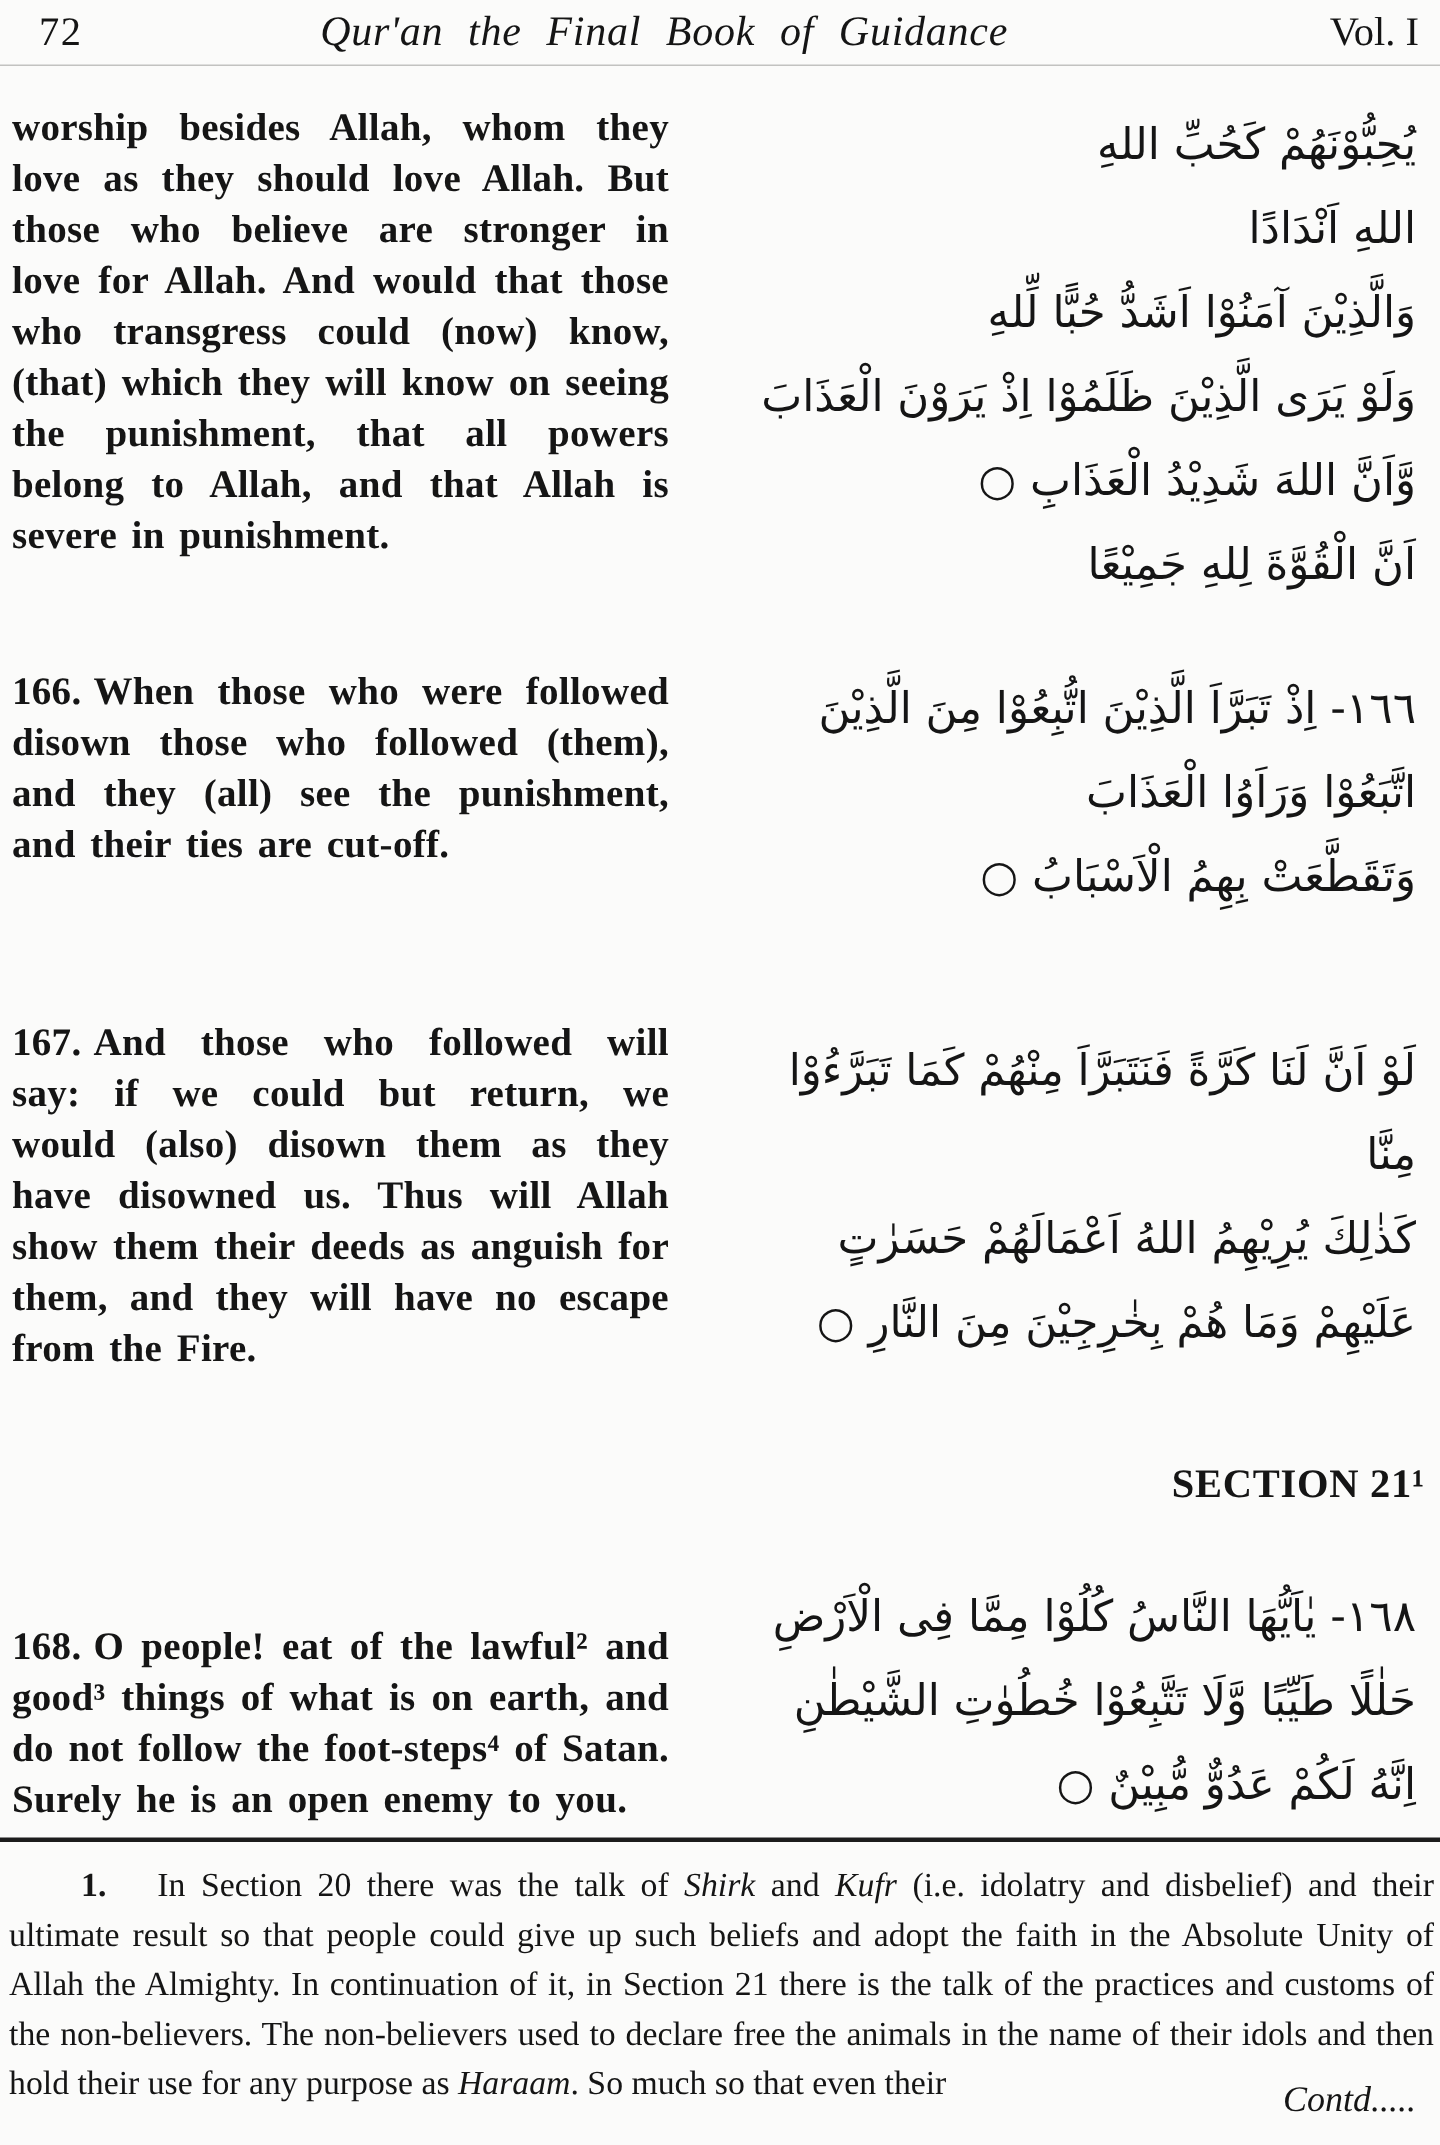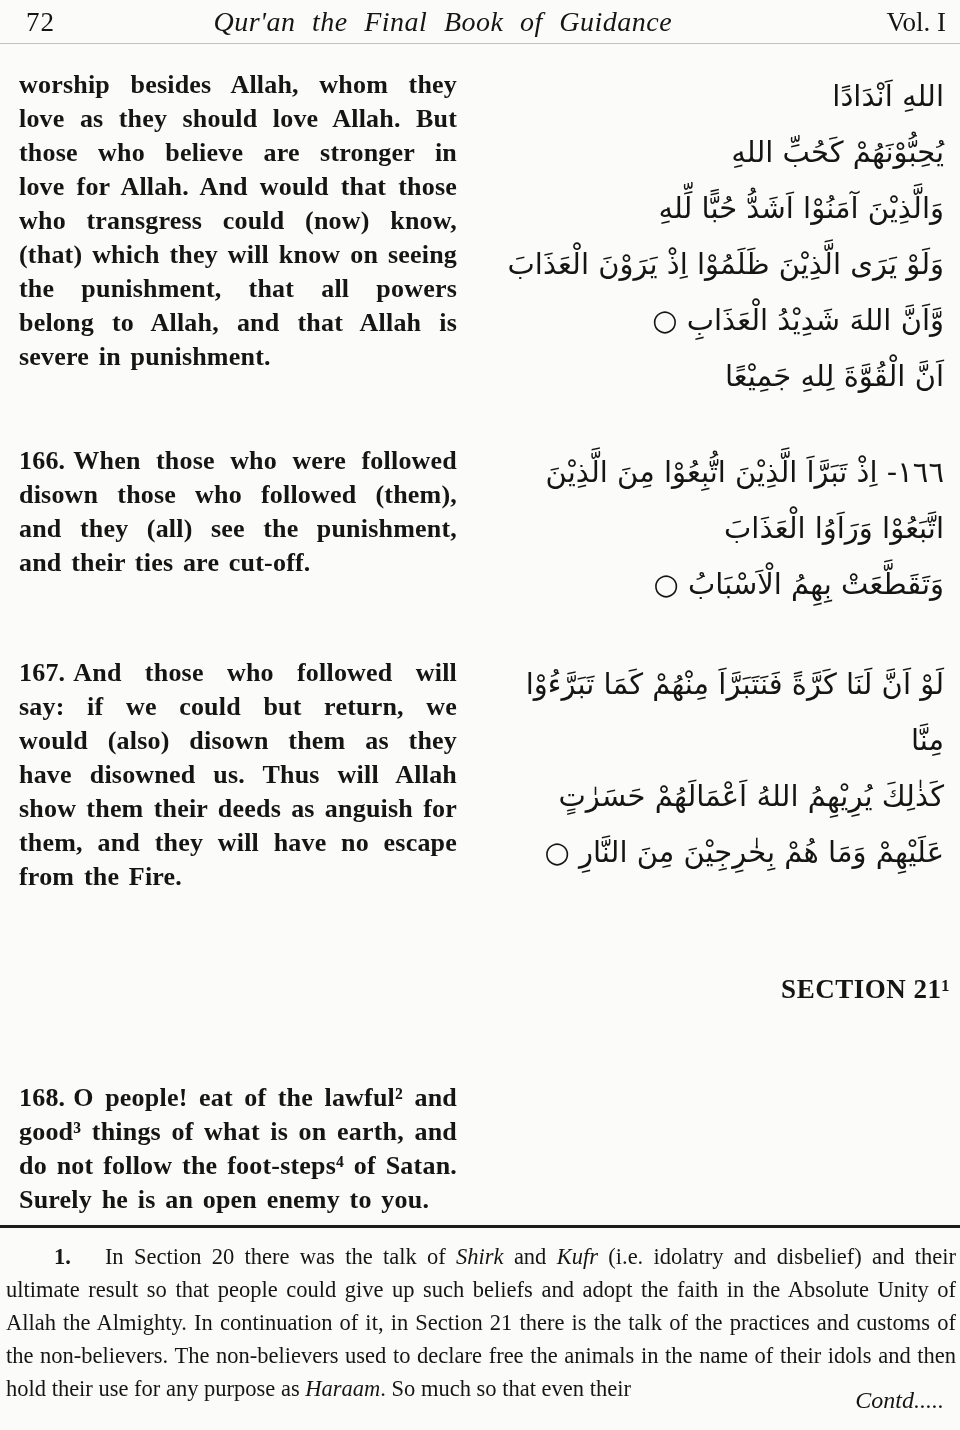--- a/index.html
+++ b/index.html
@@ -17,40 +17,40 @@
   .hdr{
     display:flex;align-items:baseline;justify-content:space-between;
     padding:0 14px 0 26px;height:34px;
   }
   .hdr .pgnum{font-size:27px;letter-spacing:1px;}
   .hdr .title{font-size:28px;font-style:italic;word-spacing:9px;letter-spacing:.5px;transform:translateX(-28px);}
   .hdr .vol{font-size:27px;}
   .hdr-rule{border:none;border-top:1px solid #c2c2c0;margin:3px 0 0 0;}
 
   
-  .bodywrap{padding:24px 10px 0 19px;}
+  .bodywrap{padding:24px 10px 0 8px;}
   .vrow{display:flex;align-items:flex-start;}
   .vrow .en{
     width:438px;flex:0 0 438px;
     margin:0;
     font-size:26px;font-weight:bold;line-height:34px;
     text-align:justify;letter-spacing:.2px;word-spacing:3px;
   }
   .vrow .en .vnum{margin-right:8px;}
   .vrow .ar{
     flex:1;
     direction:rtl;text-align:right;
     font-family:"DejaVu Sans", sans-serif;
     font-size:29px;line-height:56px;
     padding-right:6px;padding-left:4px;
   }
   .vrow .ar .ar-line{white-space:nowrap;}
   .row0{min-height:336px;margin-bottom:40px;}
   .row1{min-height:172px;margin-bottom:40px;}
-  .row2{min-height:282px;}
+  .row2{min-height:282px;align-items:center;}
   .row3{min-height:170px;align-items:flex-end;}
 
   .section-head{
     text-align:right;
     font-size:27px;font-weight:bold;letter-spacing:.5px;
     margin:36px 0 42px 0;
   }
 
   
   .foot-rule{border:none;border-top:3px solid #1c1c1c;margin:8px 0 0 0;}
@@ -76,22 +76,22 @@
     <span class="title">Qur'an the Final Book of Guidance</span>
     <span class="vol">Vol. I</span>
   </header>
   <hr class="hdr-rule">
 
   <main class="bodywrap">
 
     <section class="vrow row0">
       <p class="en"><span>worship besides Allah, whom they love as they should love Allah. But those who believe are stronger in love for Allah. And would that those who transgress could (now) know, (that) which they will know on seeing the punishment, that all powers belong to Allah, and that Allah is severe in punishment.</span></p>
       <div class="ar">
+        <div class="ar-line">يُحِبُّوْنَهُمْ كَحُبِّ اللهِ</div>
         <div class="ar-line">اللهِ اَنْدَادًا</div>
-        <div class="ar-line">يُحِبُّوْنَهُمْ كَحُبِّ اللهِ</div>
         <div class="ar-line">وَالَّذِيْنَ آمَنُوْا اَشَدُّ حُبًّا لِّلهِ</div>
         <div class="ar-line">وَلَوْ يَرَى الَّذِيْنَ ظَلَمُوْا اِذْ يَرَوْنَ الْعَذَابَ</div>
         <div class="ar-line">وَّاَنَّ اللهَ شَدِيْدُ الْعَذَابِ ○</div>
         <div class="ar-line">اَنَّ الْقُوَّةَ لِلهِ جَمِيْعًا</div>
       </div>
     </section>
 
     <section class="vrow row1">
       <p class="en"><span class="vnum">166.</span><span>When those who were followed disown those who followed (them), and they (all) see the punishment, and their ties are cut-off.</span></p>
       <div class="ar">
@@ -108,20 +108,25 @@
         <div class="ar-line">مِنَّا</div>
         <div class="ar-line">كَذٰلِكَ يُرِيْهِمُ اللهُ اَعْمَالَهُمْ حَسَرٰتٍ</div>
         <div class="ar-line">عَلَيْهِمْ وَمَا هُمْ بِخٰرِجِيْنَ مِنَ النَّارِ ○</div>
       </div>
     </section>
 
     <h2 class="section-head">SECTION 21¹</h2>
 
     <section class="vrow row3">
       <p class="en"><span class="vnum">168.</span><span>O people! eat of the lawful² and good³ things of what is on earth, and do not follow the foot-steps⁴ of Satan. Surely he is an open enemy to you.</span></p>
+      <div class="ar">
+        <div class="ar-line">١٦٨- يٰاَيُّهَا النَّاسُ كُلُوْا مِمَّا فِى الْاَرْضِ</div>
+        <div class="ar-line">حَلٰلًا طَيِّبًا وَّلَا تَتَّبِعُوْا خُطُوٰتِ الشَّيْطٰنِ</div>
+        <div class="ar-line">اِنَّهُ لَكُمْ عَدُوٌّ مُّبِيْنٌ ○</div>
+      </div>
     </section>
 
   </main>
 
   <hr class="foot-rule">
 
   <footer>
     <p class="footnote"><span class="fn-marker">1.</span><span><span>In Section 20 there was the talk of </span><i>Shirk</i><span> and </span><i>Kufr</i><span> (i.e. idolatry and disbelief) and their ultimate result so that people could give up such beliefs and adopt the faith in the Absolute Unity of Allah the Almighty. In continuation of it, in Section 21 there is the talk of the practices and customs of the non-believers. The non-believers used to declare free the animals in the name of their idols and then hold their use for any purpose as </span><i>Haraam</i><span>. So much so that even their</span></span></p>
     <p class="contd">Contd.....</p>
   </footer>

